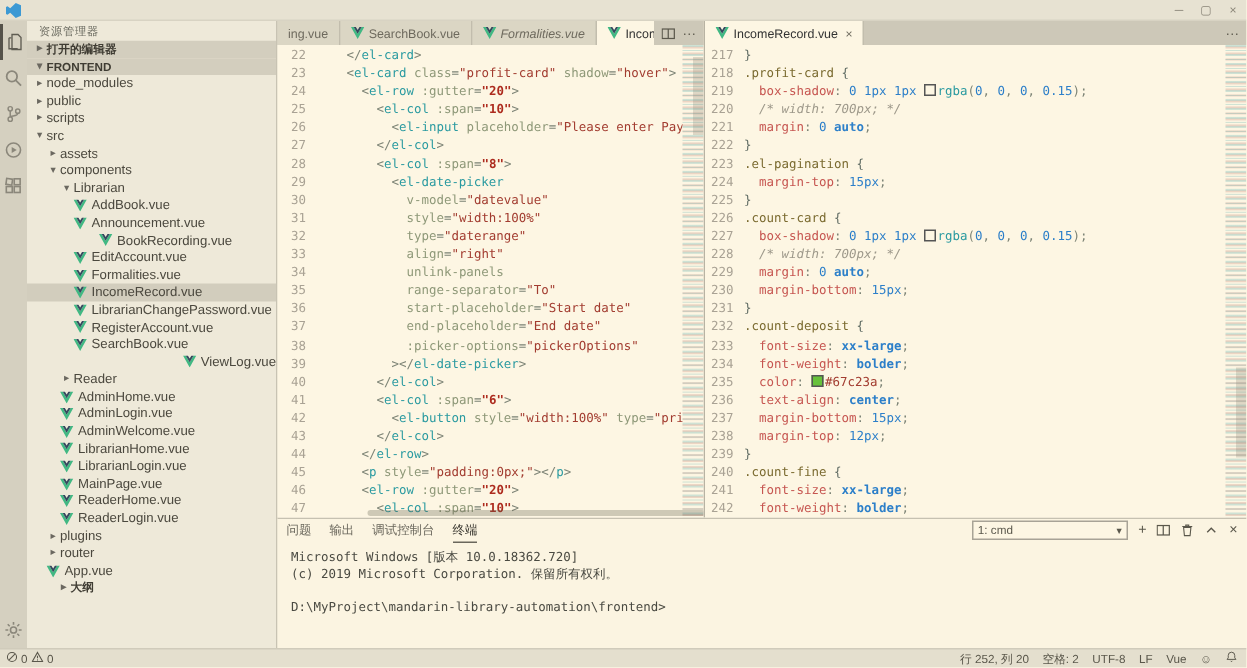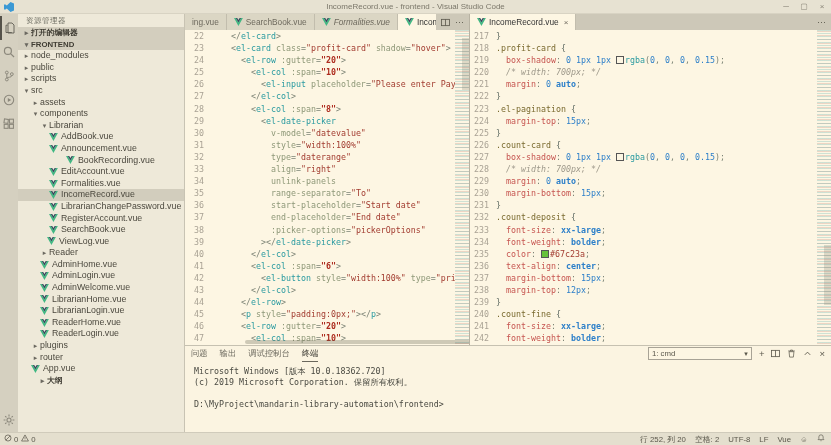--- a/index.html
+++ b/index.html
@@ -112,21 +112,20 @@
 </style>
 </head>
 <body>
 
 <header class="titlebar">
   <span class="vscode-logo">
       <svg viewBox="0 0 10 10">
         <path d="M6.5 0L2.8 3.5 1 2.2 0 2.7v4.6l1 .5 1.8-1.3L6.5 10 10 8.5v-7z" fill="#3c99d4"></path>
       </svg>
     </span>
-  <span class="win-title">IncomeRecord.vue - frontend - Visual Studio Code</span>
   <span class="win-controls" id="win-controls">
       <span class="win-btn">─</span>
       <span class="win-btn">▢</span>
       <span class="win-btn">×</span>
     </span>
 </header>
 
 <div class="workbench">
 
   <nav class="activitybar" id="activitybar">
@@ -286,21 +285,21 @@
         </div>
         <div class="trow" style="padding-left: 31px;">
           <span class="ic vuei">
             <svg viewBox="0 0 10 9">
               <path d="M0 0h2l3 5 3-5h2L5 9z" fill="#41b883"></path>
               <path d="M2 0h1.6L5 2.3 6.4 0H8L5 5z" fill="#35495e"></path>
             </svg>
           </span>
           <span class="lbl">SearchBook.vue</span>
         </div>
-        <div class="trow" style="padding-left: 29px;">
+        <div class="trow" style="padding-left: 47px; justify-content: flex-end;">
           <span class="ic vuei">
             <svg viewBox="0 0 10 9">
               <path d="M0 0h2l3 5 3-5h2L5 9z" fill="#41b883"></path>
               <path d="M2 0h1.6L5 2.3 6.4 0H8L5 5z" fill="#35495e"></path>
             </svg>
           </span>
           <span class="lbl">ViewLog.vue</span>
         </div>
         <div class="trow" style="padding-left: 22px;">
           <span class="chev">▸</span>
@@ -343,20 +342,29 @@
           <span class="lbl">LibrarianHome.vue</span>
         </div>
         <div class="trow" style="padding-left: 22px;">
           <span class="ic vuei">
             <svg viewBox="0 0 10 9">
               <path d="M0 0h2l3 5 3-5h2L5 9z" fill="#41b883"></path>
               <path d="M2 0h1.6L5 2.3 6.4 0H8L5 5z" fill="#35495e"></path>
             </svg>
           </span>
           <span class="lbl">LibrarianLogin.vue</span>
+        </div>
+        <div class="trow" style="padding-left: 22px;">
+          <span class="ic vuei">
+            <svg viewBox="0 0 10 9">
+              <path d="M0 0h2l3 5 3-5h2L5 9z" fill="#41b883"></path>
+              <path d="M2 0h1.6L5 2.3 6.4 0H8L5 5z" fill="#35495e"></path>
+            </svg>
+          </span>
+          <span class="lbl">MainPage.vue</span>
         </div>
         <div class="trow" style="padding-left: 22px;">
           <span class="ic vuei">
             <svg viewBox="0 0 10 9">
               <path d="M0 0h2l3 5 3-5h2L5 9z" fill="#41b883"></path>
               <path d="M2 0h1.6L5 2.3 6.4 0H8L5 5z" fill="#35495e"></path>
             </svg>
           </span>
           <span class="lbl">ReaderHome.vue</span>
         </div>

